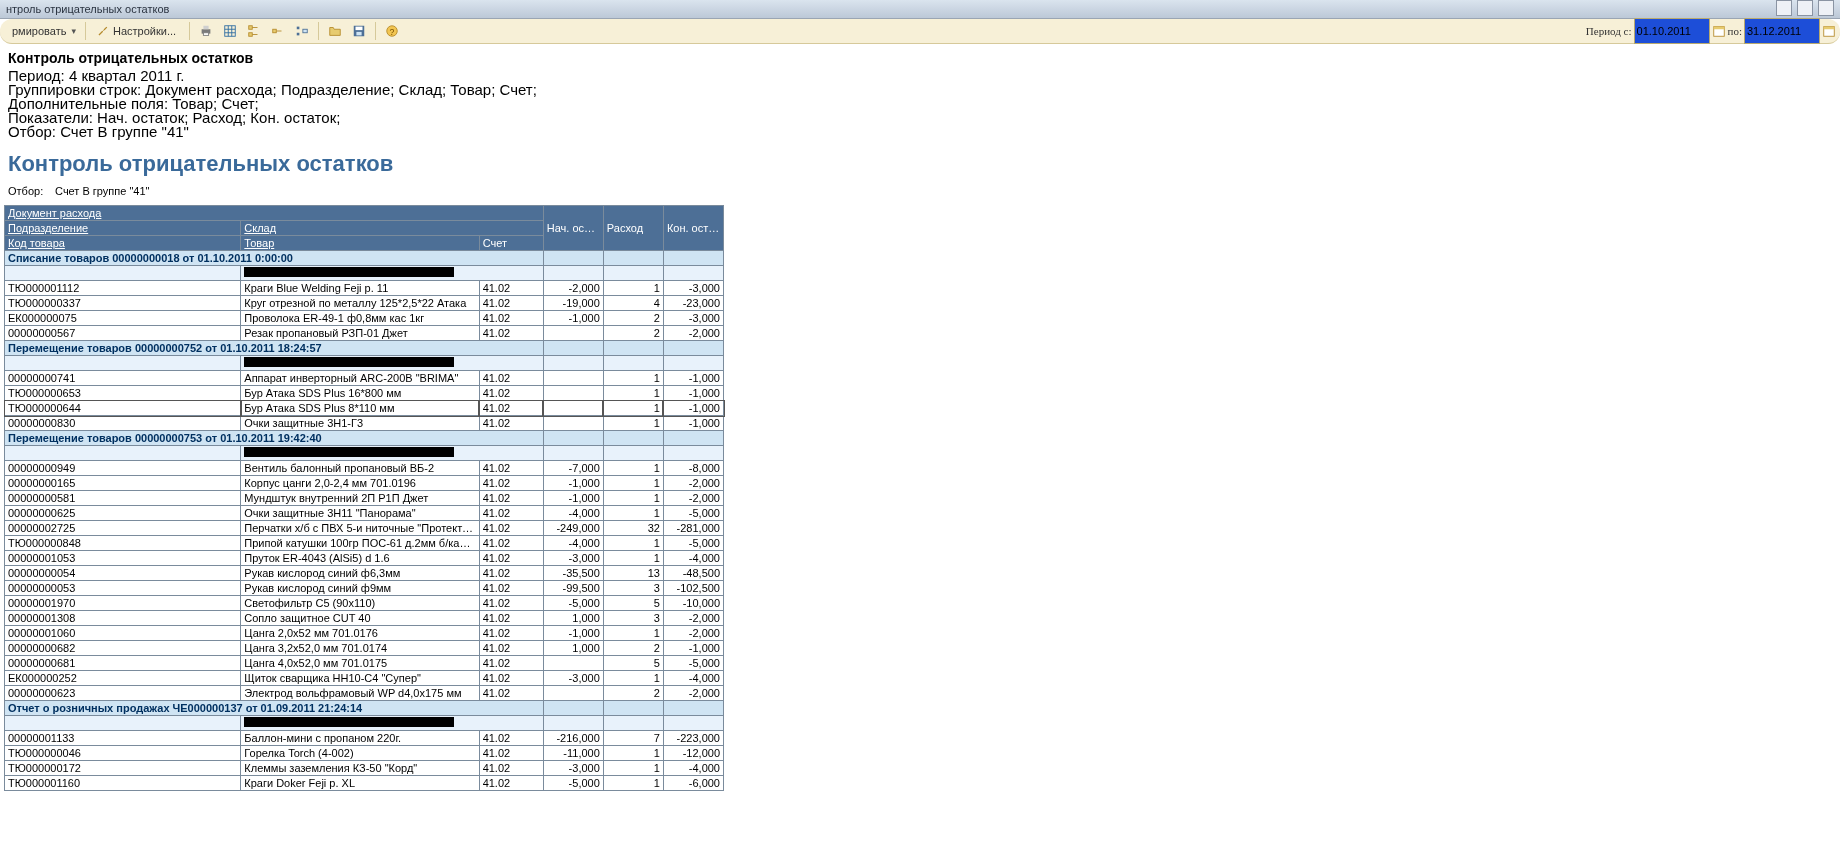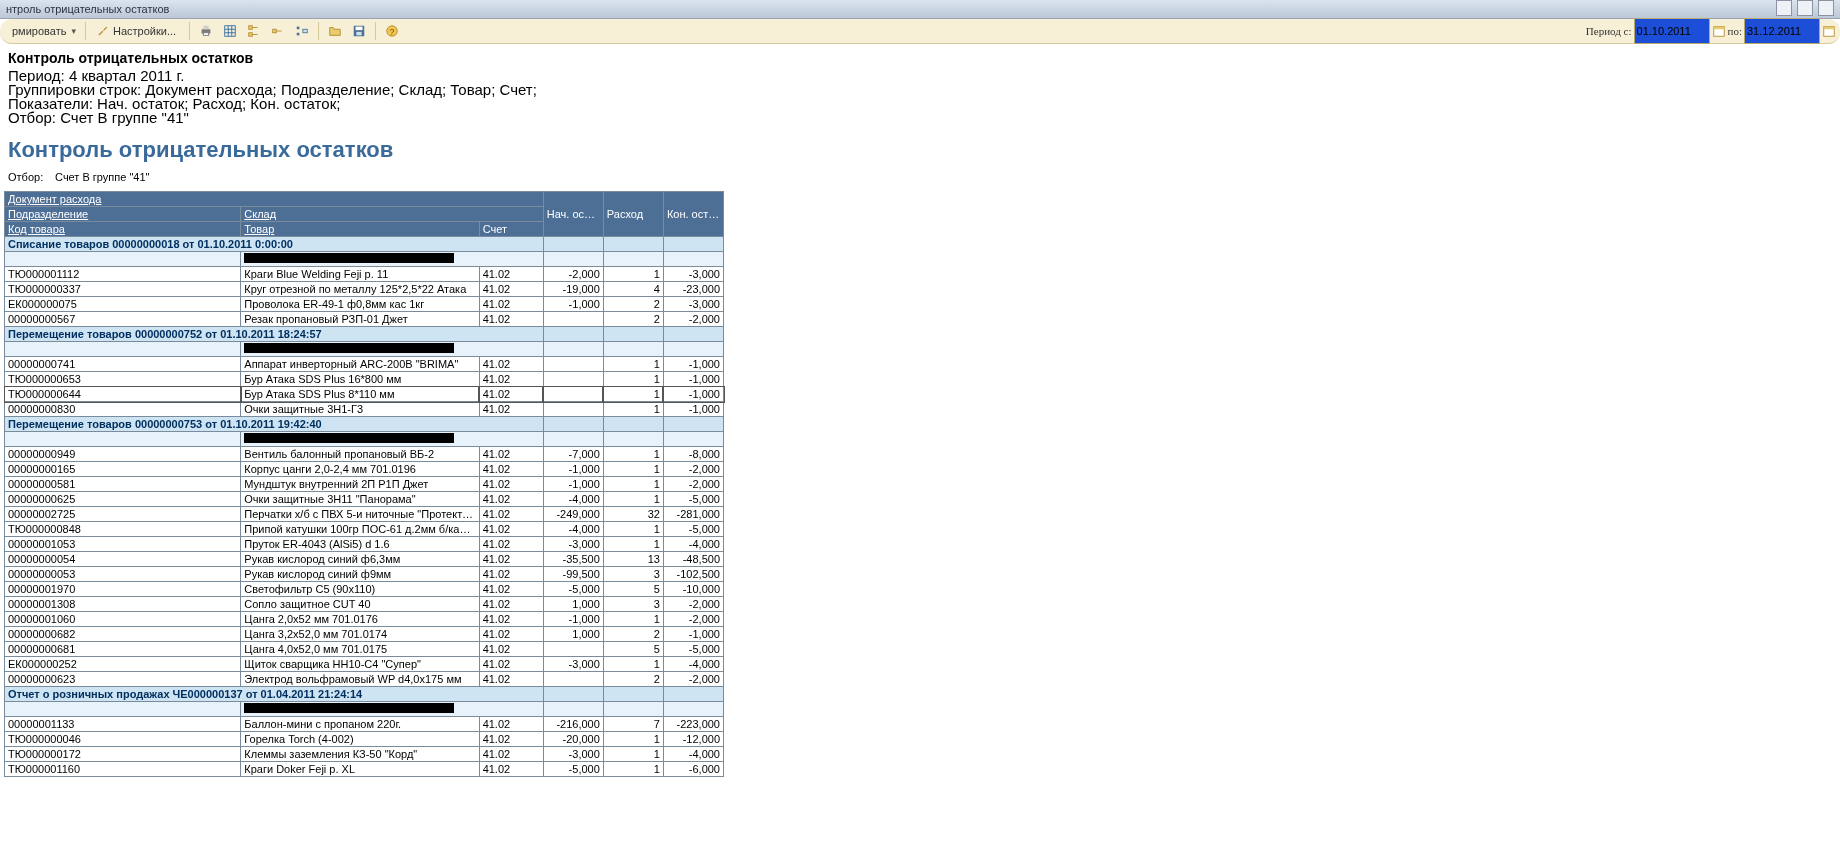--- a/index.html
+++ b/index.html
@@ -143,20 +143,21 @@
           </svg></span>
   </div>
 </div>
 
 <div class="report-body">
 
   <div class="report-header">
     <h2>Контроль отрицательных остатков</h2>
     <div class="line">Период: 4 квартал 2011 г.</div>
     <div class="line">Группировки строк: Документ расхода; Подразделение; Склад; Товар; Счет;</div>
+    <div class="line">Дополнительные поля: Товар; Счет;</div>
     <div class="line">Показатели: Нач. остаток; Расход; Кон. остаток;</div>
     <div class="line">Отбор: Счет В группе "41"</div>
   </div>
 
   <div class="report-title">Контроль отрицательных остатков</div>
 
   <div class="selrow">
     <span class="lab">Отбор:</span>
     <span>Счет В группе "41"</span>
   </div>
@@ -413,21 +414,21 @@
           </tr>
           <tr>
             <td>00000000623</td>
             <td>Электрод вольфрамовый WP d4,0x175 мм</td>
             <td>41.02</td>
             <td class="num"></td>
             <td class="num">2</td>
             <td class="num">-2,000</td>
           </tr>
           <tr class="grouprow">
-            <td colspan="3">Отчет о розничных продажах ЧЕ000000137 от 01.04.2011 21:24:14</td>
+            <td colspan="3">Отчет о розничных продажах ЧЕ000000137 от 01.09.2011 21:24:14</td>
             <td class="num"></td>
             <td class="num"></td>
             <td class="num"></td>
           </tr>
           <tr class="subrow">
             <td></td>
             <td colspan="2"><span class="blackbar" style="width: 210px;">&nbsp;</span></td>
             <td class="num"></td>
             <td class="num"></td>
             <td class="num"></td>
@@ -437,21 +438,21 @@
             <td>Баллон-мини с пропаном 220г.</td>
             <td>41.02</td>
             <td class="num">-216,000</td>
             <td class="num">7</td>
             <td class="num">-223,000</td>
           </tr>
           <tr>
             <td>ТЮ000000046</td>
             <td>Горелка Torch  (4-002)</td>
             <td>41.02</td>
-            <td class="num">-20,000</td>
+            <td class="num">-11,000</td>
             <td class="num">1</td>
             <td class="num">-12,000</td>
           </tr>
           <tr>
             <td>ТЮ000000172</td>
             <td>Клеммы заземления КЗ-50 "Корд"</td>
             <td>41.02</td>
             <td class="num">-3,000</td>
             <td class="num">1</td>
             <td class="num">-4,000</td>

